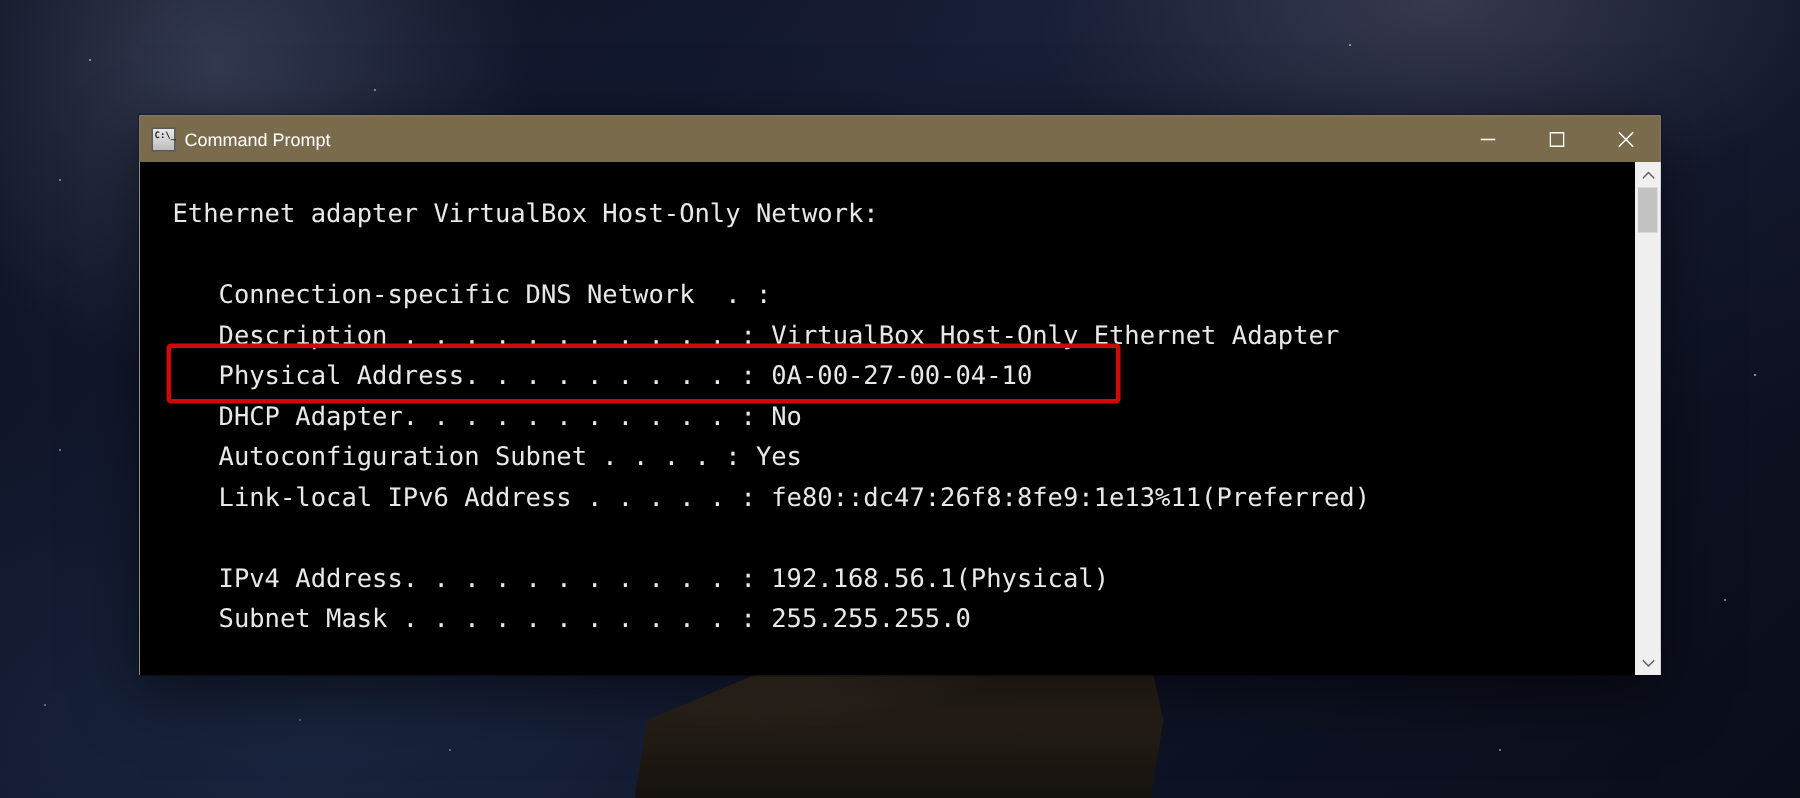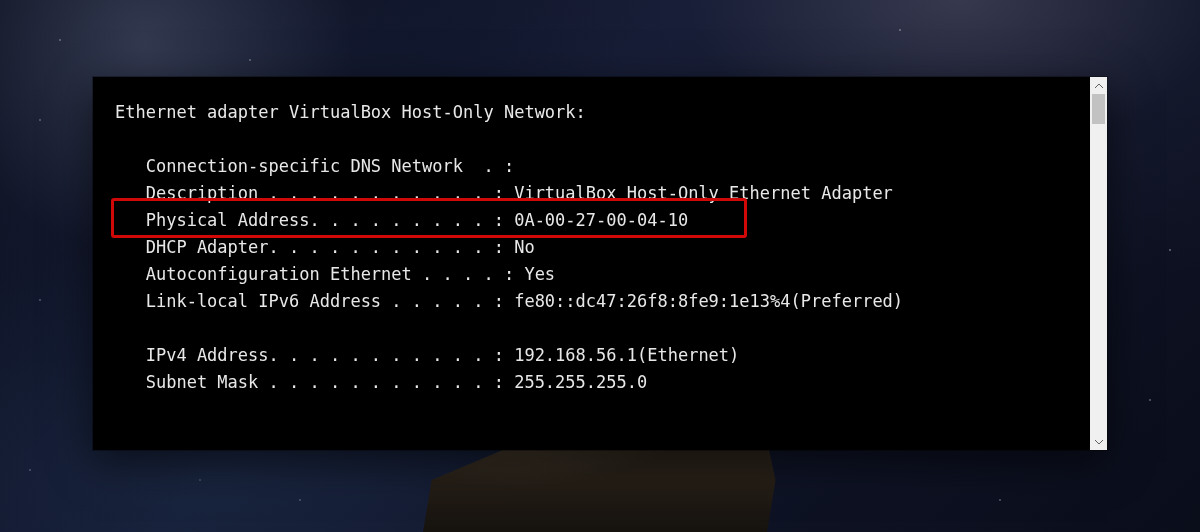--- a/index.html
+++ b/index.html
@@ -162,20 +162,40 @@
     }
   </style>
 </head>
 <body>
 
 <div class="desktop">
   <div class="rock"></div>
 
   <div class="window">
 
+    <div class="titlebar">
+      <div class="app-icon"></div>
+      <span class="title-text">Command Prompt</span>
+      <span class="spacer"></span>
+      <div class="winbtn">
+        <svg width="10" height="10" viewBox="0 0 10 10">
+            <path d="M0 5 H10" stroke="#fff" stroke-width="1"></path>
+          </svg>
+      </div>
+      <div class="winbtn">
+        <svg width="10" height="10" viewBox="0 0 10 10">
+            <rect x="0.5" y="0.5" width="9" height="9" fill="none" stroke="#fff" stroke-width="1"></rect>
+          </svg>
+      </div>
+      <div class="winbtn close">
+        <svg width="10" height="10" viewBox="0 0 10 10">
+            <path d="M0 0 L10 10 M10 0 L0 10" stroke="#fff" stroke-width="1"></path>
+          </svg>
+      </div>
+    </div>
 
     <div class="client">
       <div class="console-bg"></div>
 
       <div class="scrollbar">
         <div class="scroll-arrow up">
           <svg width="8" height="8" viewBox="0 0 8 8">
               <path d="M0 6 L4 2 L8 6" fill="none" stroke="#606060" stroke-width="1"></path>
             </svg>
         </div>
@@ -186,23 +206,23 @@
             </svg>
         </div>
       </div>
 
       <div class="console"><span>Ethernet adapter VirtualBox Host-Only Network:</span>
 <span></span>
 <span>   Connection-specific DNS Network  . :</span>
 <span>   Description . . . . . . . . . . . : VirtualBox Host-Only Ethernet Adapter</span>
 <span>   Physical Address. . . . . . . . . : 0A-00-27-00-04-10</span>
 <span>   DHCP Adapter. . . . . . . . . . . : No</span>
-<span>   Autoconfiguration Ethernet . . . . : Yes</span>
-<span>   Link-local IPv6 Address . . . . . : fe80::dc47:26f8:8fe9:1e13%4(Preferred)</span>
+<span>   Autoconfiguration Subnet . . . . : Yes</span>
+<span>   Link-local IPv6 Address . . . . . : fe80::dc47:26f8:8fe9:1e13%11(Preferred)</span>
 <span></span>
-<span>   IPv4 Address. . . . . . . . . . . : 192.168.56.1(Ethernet)</span>
+<span>   IPv4 Address. . . . . . . . . . . : 192.168.56.1(Physical)</span>
 <span>   Subnet Mask . . . . . . . . . . . : 255.255.255.0</span></div>
 
       <div class="highlight" style="left:18px; top:121px; width:636px; height:40px;"></div>
     </div>
 
   </div>
 </div>
 
 </body></html>

